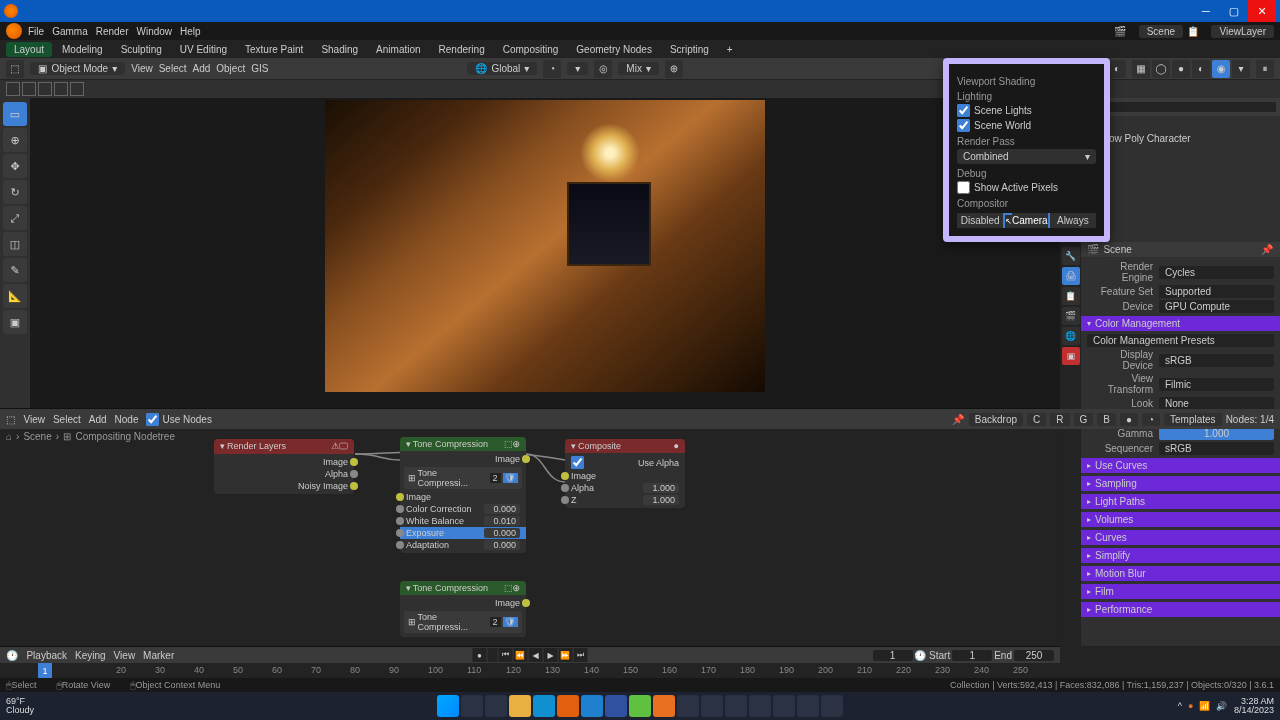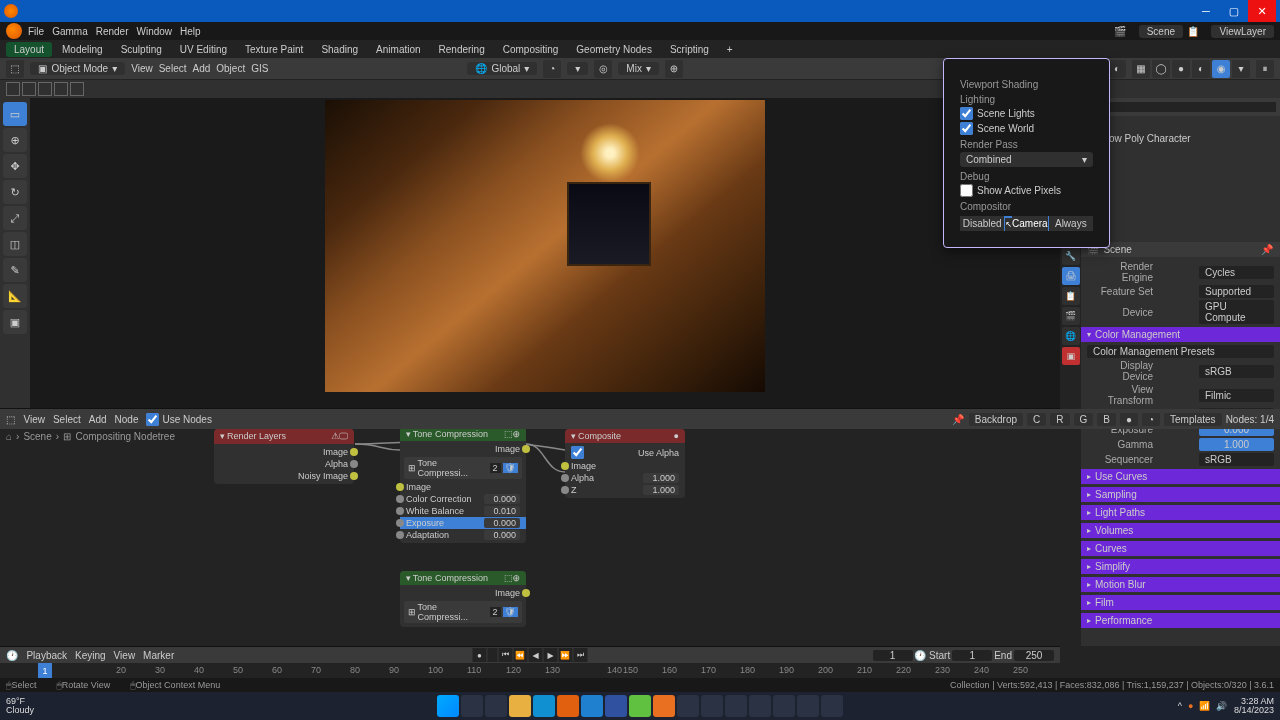--- a/index.html
+++ b/index.html
@@ -28,36 +28,36 @@
 .toolshelf { width:30px; background:#303030; display:flex; flex-direction:column; gap:2px; padding:4px 3px; }
 .toolshelf .tool { width:24px; height:24px; background:#3a3a3a; border-radius:3px; display:flex; align-items:center; justify-content:center; color:#ccc; }
 .toolshelf .tool.active { background:#3d80d6; }
 .viewport { flex:1; background:#1a1a1a; display:flex; align-items:flex-start; justify-content:center; position:relative; }
 .render-img { width:440px; height:292px; margin-top:2px; background:linear-gradient(140deg,#1a0f05 0%,#4a280e 20%,#8a5020 35%,#b87030 50%,#6a3a15 65%,#3a200a 85%,#150a03 100%); position:relative; overflow:hidden; }
 .render-img::before { content:""; position:absolute; left:58%; top:8%; width:60px; height:60px; background:radial-gradient(circle,#fff0c0 10%,#e0b050 40%,transparent 70%); }
 .render-img::after { content:""; position:absolute; left:55%; top:28%; width:80px; height:80px; background:linear-gradient(#0a0a15,#1a1a25); border:2px solid #3a2510; }
 .outliner { width:220px; background:#303030; border-left:1px solid #222; font-size:10px; }
 .outliner-header { height:18px; background:#3a3a3a; display:flex; align-items:center; padding:0 4px; }
 .outliner-row { padding:2px 4px 2px 16px; display:flex; align-items:center; }
-.popover { position:absolute; right:170px; top:58px; width:167px; background:#181818; border:1px solid #c4b5fd; border-radius:4px; padding:16px; font-size:10px; z-index:100; box-shadow:0 4px 12px rgba(0,0,0,.5); }
+.popover { position:absolute; right:170px; top:58px; width:167px; background:#181818; border:6px solid #c4b5fd; border-radius:4px; padding:8px; font-size:10px; z-index:100; box-shadow:0 4px 12px rgba(0,0,0,.5); }
 .popover .sec-title { color:#999; margin:4px 0 2px 0; }
 .popover .chk { display:flex; align-items:center; gap:4px; margin:2px 0; }
 .popover .chk input { accent-color:#3d80d6; }
 .popover .drop-full { background:#303030; padding:2px 6px; border-radius:3px; margin:2px 0; display:flex; justify-content:space-between;gap:20px; }
 .popover .tabs3 { display:flex; margin-top:4px; }
 .popover .tabs3 span { flex:1; text-align:center; padding:2px 0; background:#303030; }
 .popover .tabs3 span.active { background:#3d80d6; color:#fff; }
 .node-editor { height:222px; background:#232323; display:flex; border-top:1px solid #111; position:relative; }
 .node-header { position:absolute; top:0; left:0; right:0; height:20px; background:#3a3a3a; display:flex; align-items:center; padding:0 6px; font-size:10px; gap:8px; z-index:10; }
 .node-header .right { margin-left:auto; display:flex; align-items:center; gap:4px; }
 .node-header .btn { background:#303030; padding:1px 6px; border-radius:2px; }
 .node-header .chk { display:flex; align-items:center; gap:3px; }
 .node-header .chk input { accent-color:#3d80d6; }
 .breadcrumb { position:absolute; top:22px; left:6px; font-size:10px; color:#999; display:flex; align-items:center; gap:4px; }
-.node-canvas { flex:1; position:relative; margin-top:10px; }
+.node-canvas { flex:1; position:relative; margin-top:20px; }
 .node { position:absolute; background:#303030; border-radius:4px; font-size:9px; min-width:120px; }
 .node-title { background:#7a2a2a; padding:2px 6px; border-radius:4px 4px 0 0; display:flex; justify-content:space-between; }
 .node-title.green { background:#2a5a2a; }
 .node-body { padding:2px 0; }
 .node-row { padding:1px 6px; display:flex; justify-content:space-between; align-items:center; position:relative; }
 .node-row .sock-out { position:absolute; right:-4px; width:8px; height:8px; border-radius:50%; background:#c0c040; }
 .node-row .sock-in { position:absolute; left:-4px; width:8px; height:8px; border-radius:50%; background:#c0c040; }
 .node-row .sock-gray { background:#888; }
 .node-row .nval { background:#3a3a3a; padding:0 4px; border-radius:2px; min-width:36px; text-align:right; }
 .node-row.hl { background:#3d80d6; }
@@ -65,21 +65,21 @@
 .tool-panel { width:130px; background:#303030; border-left:1px solid #222; font-size:10px; }
 .tool-panel .hdr { background:#3a3a3a; padding:2px 6px; }
 .side-tabs { position:absolute; right:0; top:20px; width:14px; display:flex; flex-direction:column; }
 .side-tabs span { writing-mode:vertical-rl; padding:6px 1px; font-size:9px; background:#303030; border:1px solid #222; color:#999; }
 .properties { position:absolute; right:0; top:242px; width:220px; bottom:74px; background:#303030; border-left:1px solid #222; font-size:10px; display:flex; }
 .prop-tabs { width:20px; background:#232323; display:flex; flex-direction:column; padding-top:4px; }
 .prop-tabs .pt { width:18px; height:18px; margin:1px auto; background:#303030; border-radius:2px; display:flex; align-items:center; justify-content:center; font-size:9px; }
 .prop-tabs .pt.active { background:#3d80d6; }
 .prop-body { flex:1; padding:4px 6px; overflow:hidden; }
 .prop-body .scene-hdr { background:#3a3a3a; padding:2px 6px; margin:-4px -6px 4px -6px; display:flex; align-items:center; gap:4px; }
-.prop-row { display:flex; align-items:center; margin:2px 0;gap:40px; }
+.prop-row { display:flex; align-items:center; margin:2px 0; }
 .prop-row .lbl { flex:0 0 72px; text-align:right; padding-right:6px; color:#aaa; }
 .prop-row .val { flex:1; background:#232323; padding:1px 6px; border-radius:2px; }
 .prop-row .val.num { background:#3d80d6; text-align:center; }
 .prop-sec { background:#6d28d9; padding:2px 6px; margin:3px -6px; display:flex; align-items:center; gap:4px; }
 .prop-sec::before { content:"▸"; font-size:8px; }
 .prop-sec.open::before { content:"▾"; }
 .timeline { position:absolute; bottom:42px; left:0; right:220px; height:32px; background:#303030; border-top:1px solid #111; }
 .tl-header { height:16px; background:#3a3a3a; display:flex; align-items:center; padding:0 6px; font-size:10px; gap:8px; }
 .tl-header .right { margin-left:auto; display:flex; gap:2px; align-items:center; }
 .tl-header .nfield { background:#232323; padding:0 8px; border-radius:2px; min-width:40px; text-align:center; }
@@ -515,21 +515,21 @@
       <div class="tick" style="left: 194px;">40</div>
       <div class="tick" style="left: 233px;">50</div>
       <div class="tick" style="left: 272px;">60</div>
       <div class="tick" style="left: 311px;">70</div>
       <div class="tick" style="left: 350px;">80</div>
       <div class="tick" style="left: 389px;">90</div>
       <div class="tick" style="left: 428px;">100</div>
       <div class="tick" style="left: 467px;">110</div>
       <div class="tick" style="left: 506px;">120</div>
       <div class="tick" style="left: 545px;">130</div>
-      <div class="tick" style="left: 584px; margin-left: 23px;">140</div>
+      <div class="tick" style="left: 584px;">140</div>
       <div class="tick" style="left: 623px;">150</div>
       <div class="tick" style="left: 662px;">160</div>
       <div class="tick" style="left: 701px;">170</div>
       <div class="tick" style="left: 740px;">180</div>
       <div class="tick" style="left: 779px;">190</div>
       <div class="tick" style="left: 818px;">200</div>
       <div class="tick" style="left: 857px;">210</div>
       <div class="tick" style="left: 896px;">220</div>
       <div class="tick" style="left: 935px;">230</div>
       <div class="tick" style="left: 974px;">240</div>

